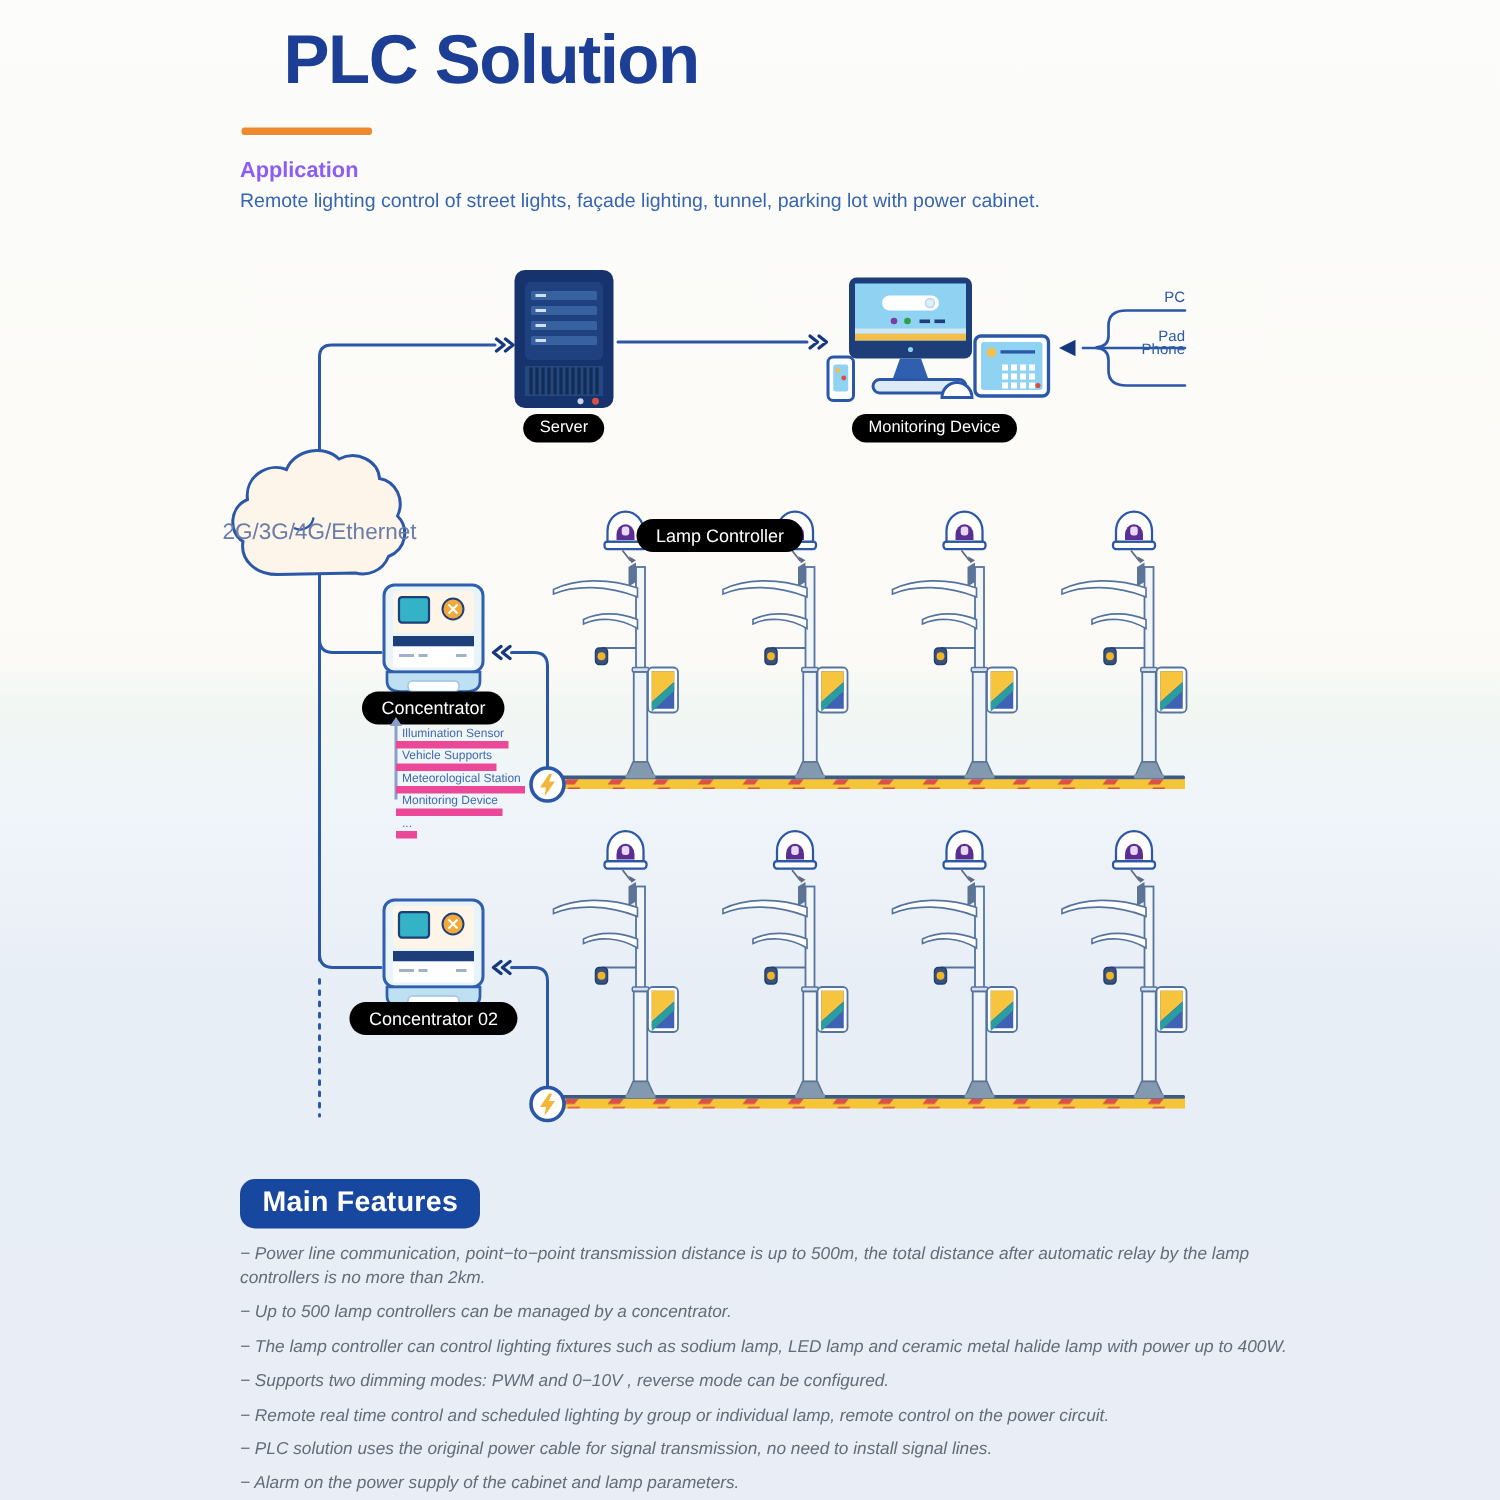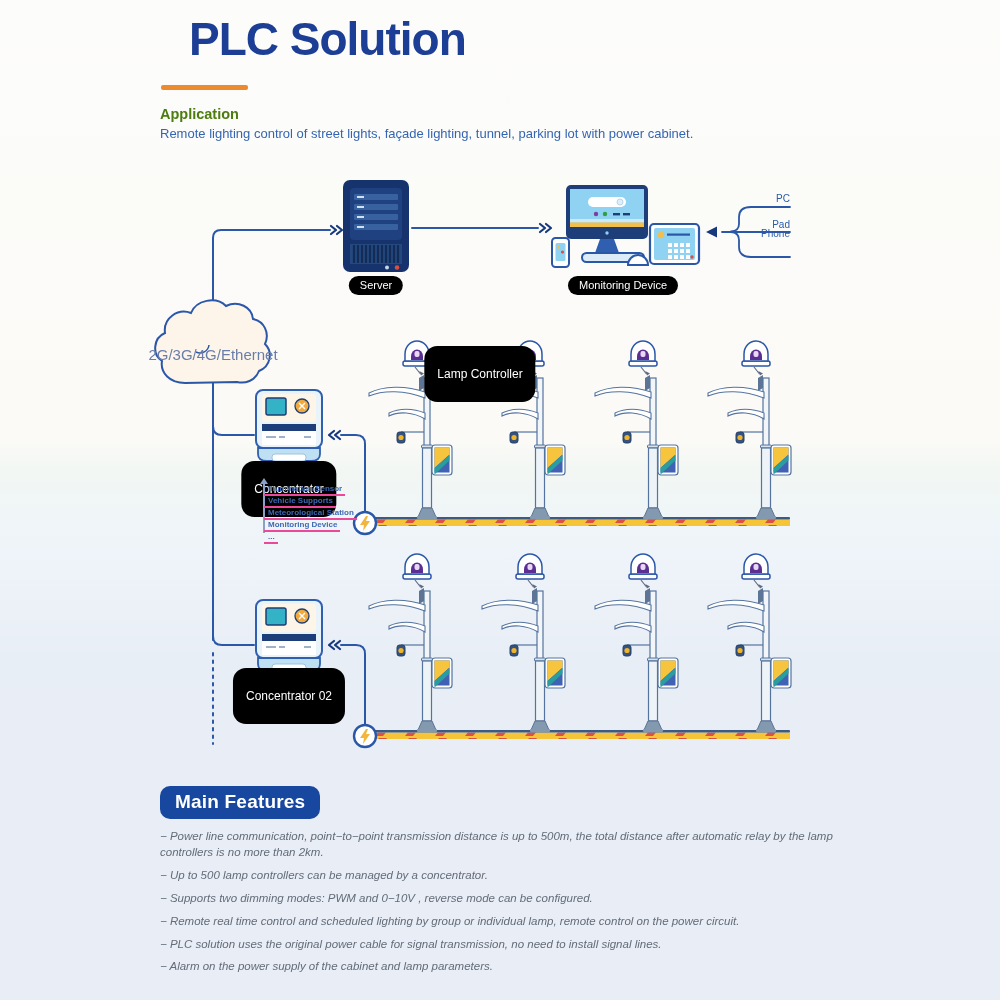--- a/index.html
+++ b/index.html
@@ -7,36 +7,36 @@
     width:1000px;height:1000px;position:relative;overflow:hidden;
     font-family:"Liberation Sans", sans-serif;
     background:linear-gradient(180deg,
       #fcfcfa 0%, #fbfaf7 44%, #f2f7f3 47%, #f0f5f7 51%,
       #eff4fa 55%, #ecf1f8 61%, #e8eef6 66%, #e8edf6 100%);
   }
   .abs{position:absolute;}
   
   .title{left:160px;top:12px;font-size:46px;font-weight:800;color:#1c3e94;letter-spacing:-1px;margin-left:29px;}
   .rule{left:161px;top:85px;width:87px;height:5px;background:#ee8a2e;border-radius:2px;}
-  .app-h{left:160px;top:106px;font-size:14.5px;font-weight:700;color:#4d7c0f;}
+  .app-h{left:160px;top:106px;font-size:14.5px;font-weight:700;color:#8b5cf6;}
   .app-t{left:160px;top:126px;font-size:13px;color:#3565b2;}
   
   .pill{
     position:absolute;transform:translateX(-50%);
     background:#000000;color:#ffffff;font-size:11px;
     padding:4px 11px;border-radius:12px;white-space:nowrap;line-height:1;
   }
-  .pill.big{font-size:12px;padding:22px 13px;border-radius:13px;}
+  .pill.big{font-size:12px;padding:5px 13px;border-radius:13px;}
   .cloud-label{left:213px;top:346px;transform:translateX(-50%);font-size:15px;color:#6a7da8;white-space:nowrap;}
   .dev-label{width:62px;text-align:right;font-size:10px;color:#2b5aa8;}
   
   .plist{left:264px;top:484px;}
   .plist .pitem{
     font-size:8px;line-height:8px;color:#3f69b3;width:fit-content;
-    padding:1px 3px 1px 4px;border-bottom:2px solid #ec4899;white-space:nowrap;font-weight:bold;
+    padding:1px 3px 1px 4px;border-bottom:5px solid #ec4899;white-space:nowrap;
   }
   .pline{left:263px;top:483px;width:1.5px;height:50px;background:#8aa0c8;}
   .parrow{left:260px;top:478px;width:0;height:0;border-left:4px solid transparent;border-right:4px solid transparent;border-bottom:6px solid #8aa0c8;}
   
   .feat-badge{
     left:160px;top:786px;background:#17479e;color:#fff;font-size:19px;font-weight:700;
     padding:5px 15px 6px;border-radius:10px;letter-spacing:.2px;
   }
   .feat-list{left:160px;top:828px;width:718px;}
   .feat{margin:0 0 6.5px;font-size:11.5px;line-height:1.42;color:#636c77;font-style:italic;}
@@ -252,17 +252,18 @@
   <div class="pitem">Vehicle Supports</div>
   <div class="pitem">Meteorological Station</div>
   <div class="pitem">Monitoring Device</div>
   <div class="pitem">...</div>
 </div>
 
 <div class="abs feat-badge">Main Features</div>
 <div class="abs feat-list">
   <p class="feat">− Power line communication, point−to−point transmission distance is up to 500m, the total distance after automatic relay by the lamp controllers is no more than 2km.</p>
   <p class="feat">− Up to 500 lamp controllers can be managed by a concentrator.</p>
+  <p class="feat">− The lamp controller can control lighting fixtures such as sodium lamp, LED lamp and ceramic metal halide lamp with power up to 400W.</p>
   <p class="feat">− Supports two dimming modes: PWM and 0−10V , reverse mode can be configured.</p>
   <p class="feat">− Remote real time control and scheduled lighting by group or individual lamp, remote control on the power circuit.</p>
   <p class="feat">− PLC solution uses the original power cable for signal transmission, no need to install signal lines.</p>
   <p class="feat">− Alarm on the power supply of the cabinet and lamp parameters.</p>
 </div>
 
 </body></html>

